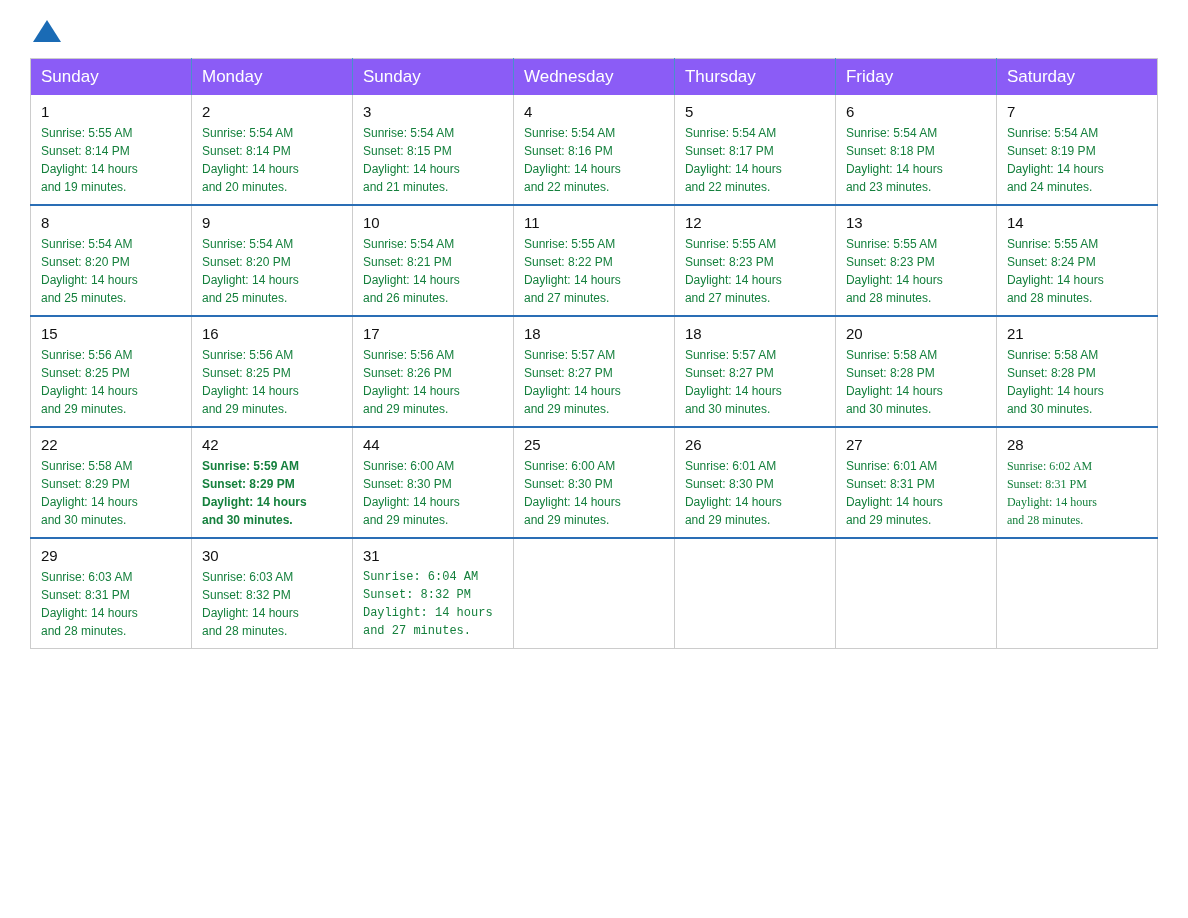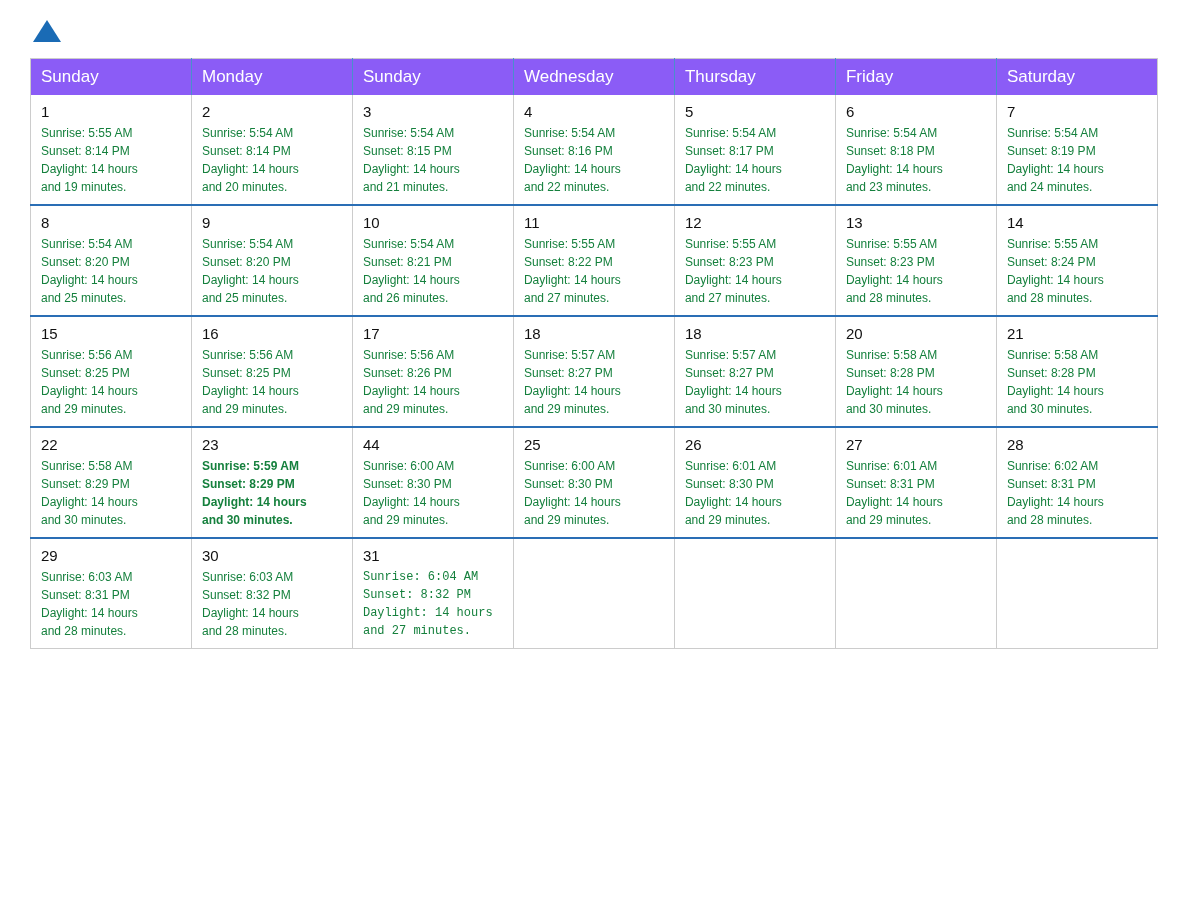--- a/index.html
+++ b/index.html
@@ -312,21 +312,21 @@
       </tr>
       <tr>
         <td>
           <span class="day-number">22</span>
           <div class="day-info" style="white-space: pre-line;">Sunrise: 5:58 AM
 Sunset: 8:29 PM
 Daylight: 14 hours
 and 30 minutes.</div>
         </td>
         <td>
-          <span class="day-number">23</span>
+          <span class="day-number">42</span>
           <div class="day-info" style="white-space: pre-line; font-weight: bold;">Sunrise: 5:59 AM
 Sunset: 8:29 PM
 Daylight: 14 hours
 and 30 minutes.</div>
         </td>
         <td>
           <span class="day-number">44</span>
           <div class="day-info" style="white-space: pre-line;">Sunrise: 6:00 AM
 Sunset: 8:30 PM
 Daylight: 14 hours
@@ -348,21 +348,21 @@
         </td>
         <td>
           <span class="day-number">27</span>
           <div class="day-info" style="white-space: pre-line;">Sunrise: 6:01 AM
 Sunset: 8:31 PM
 Daylight: 14 hours
 and 29 minutes.</div>
         </td>
         <td>
           <span class="day-number">28</span>
-          <div class="day-info" style="white-space: pre-line;">Sunrise: 6:02 AM
+          <div class="day-info" style="white-space: pre-line; font-family: Liberation Serif, serif;">Sunrise: 6:02 AM
 Sunset: 8:31 PM
 Daylight: 14 hours
 and 28 minutes.</div>
         </td>
       </tr>
       <tr>
         <td>
           <span class="day-number">29</span>
           <div class="day-info" style="white-space: pre-line;">Sunrise: 6:03 AM
 Sunset: 8:31 PM

